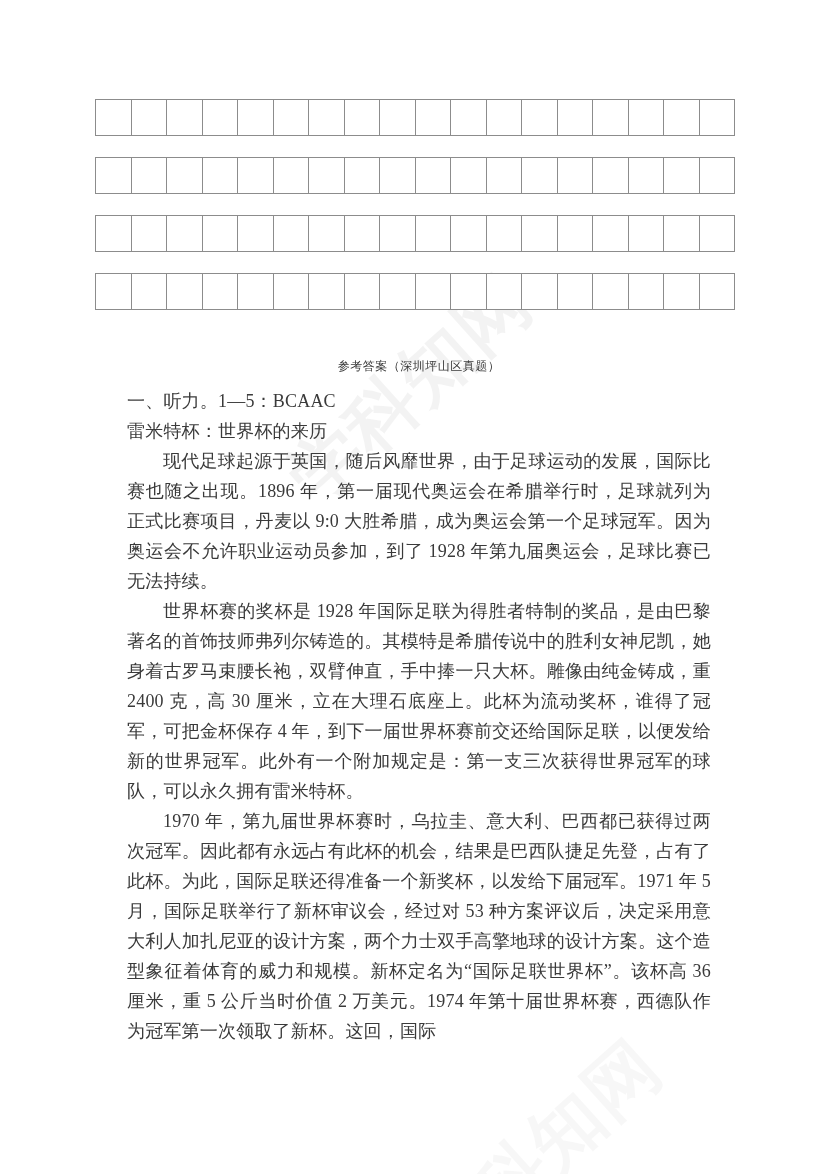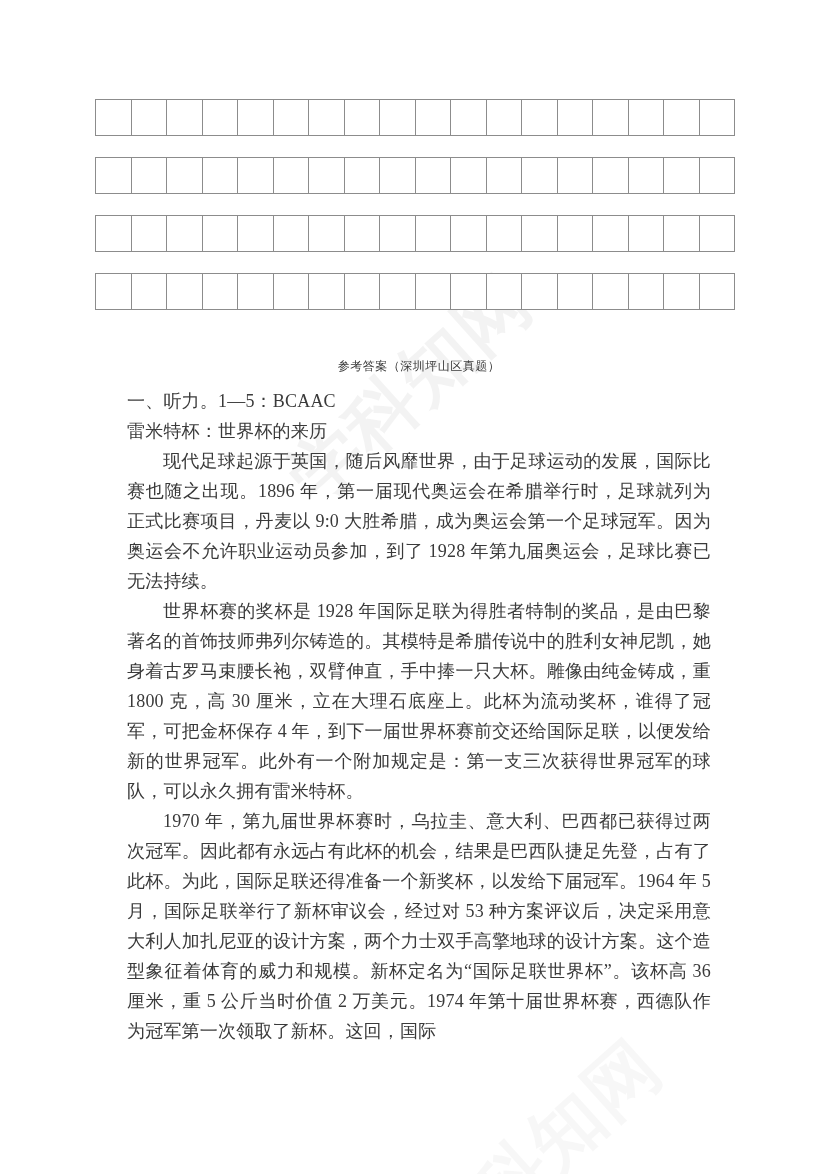--- a/index.html
+++ b/index.html
@@ -195,18 +195,18 @@
 
     <div class="doc-title">参考答案（深圳坪山区真题）</div>
 
     <p class="line">一、听力。1—5：BCAAC</p>
 
     <p class="line">雷米特杯：世界杯的来历</p>
 
     <p class="line indent">现代足球起源于英国，随后风靡世界，由于足球运动的发展，国际比赛也随之出现。1896 年，第一届现代奥运会在希腊举行时，足球就列为正式比赛项目，丹麦以 9:0 大胜希腊，成为奥运会第一个足球冠军。因为奥运会不允许职业运动员参加，到了 1928 年第九届奥运会，足球比赛已无法持续。</p>
 
 
-    <p class="line indent">世界杯赛的奖杯是 1928 年国际足联为得胜者特制的奖品，是由巴黎著名的首饰技师弗列尔铸造的。其模特是希腊传说中的胜利女神尼凯，她身着古罗马束腰长袍，双臂伸直，手中捧一只大杯。雕像由纯金铸成，重 1800 克，高 30 厘米，立在大理石底座上。此杯为流动奖杯，谁得了冠军，可把金杯保存 4 年，到下一届世界杯赛前交还给国际足联，以便发给新的世界冠军。此外有一个附加规定是：第一支三次获得世界冠军的球队，可以永久拥有雷米特杯。</p>
-
-    <p class="line indent">1970 年，第九届世界杯赛时，乌拉圭、意大利、巴西都已获得过两次冠军。因此都有永远占有此杯的机会，结果是巴西队捷足先登，占有了此杯。为此，国际足联还得准备一个新奖杯，以发给下届冠军。1964 年 5 月，国际足联举行了新杯审议会，经过对 53 种方案评议后，决定采用意大利人加扎尼亚的设计方案，两个力士双手高擎地球的设计方案。这个造型象征着体育的威力和规模。新杯定名为“国际足联世界杯”。该杯高 36 厘米，重 5 公斤当时价值 2 万美元。1974 年第十届世界杯赛，西德队作为冠军第一次领取了新杯。这回，国际</p>
+    <p class="line indent">世界杯赛的奖杯是 1928 年国际足联为得胜者特制的奖品，是由巴黎著名的首饰技师弗列尔铸造的。其模特是希腊传说中的胜利女神尼凯，她身着古罗马束腰长袍，双臂伸直，手中捧一只大杯。雕像由纯金铸成，重 2400 克，高 30 厘米，立在大理石底座上。此杯为流动奖杯，谁得了冠军，可把金杯保存 4 年，到下一届世界杯赛前交还给国际足联，以便发给新的世界冠军。此外有一个附加规定是：第一支三次获得世界冠军的球队，可以永久拥有雷米特杯。</p>
+
+    <p class="line indent">1970 年，第九届世界杯赛时，乌拉圭、意大利、巴西都已获得过两次冠军。因此都有永远占有此杯的机会，结果是巴西队捷足先登，占有了此杯。为此，国际足联还得准备一个新奖杯，以发给下届冠军。1971 年 5 月，国际足联举行了新杯审议会，经过对 53 种方案评议后，决定采用意大利人加扎尼亚的设计方案，两个力士双手高擎地球的设计方案。这个造型象征着体育的威力和规模。新杯定名为“国际足联世界杯”。该杯高 36 厘米，重 5 公斤当时价值 2 万美元。1974 年第十届世界杯赛，西德队作为冠军第一次领取了新杯。这回，国际</p>
 
   </div>
 </div>
 
 </body></html>

